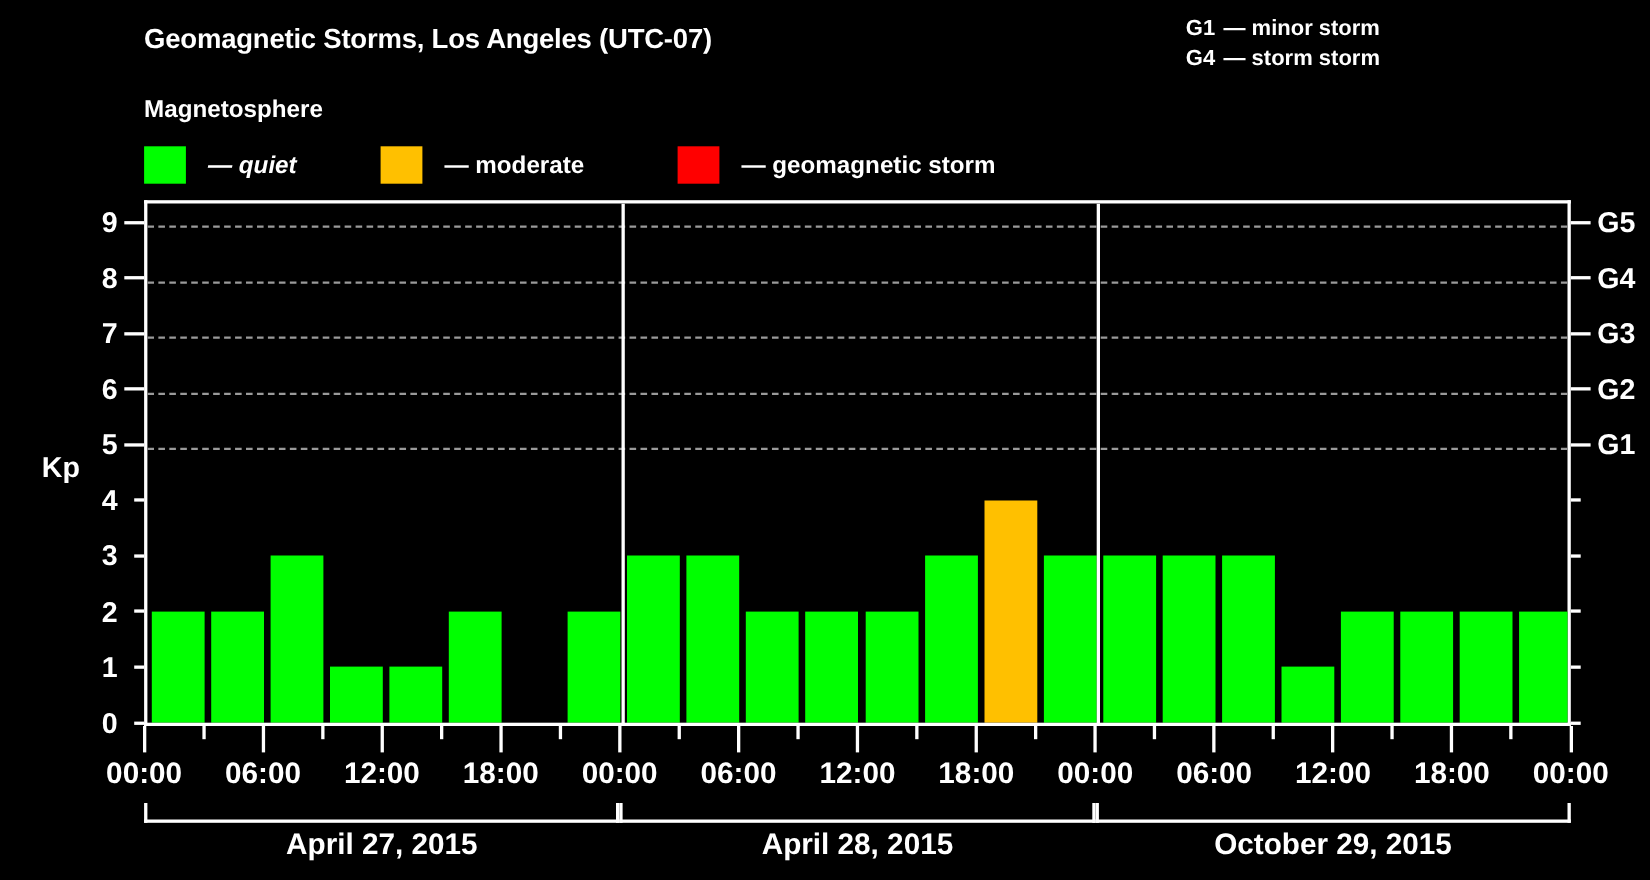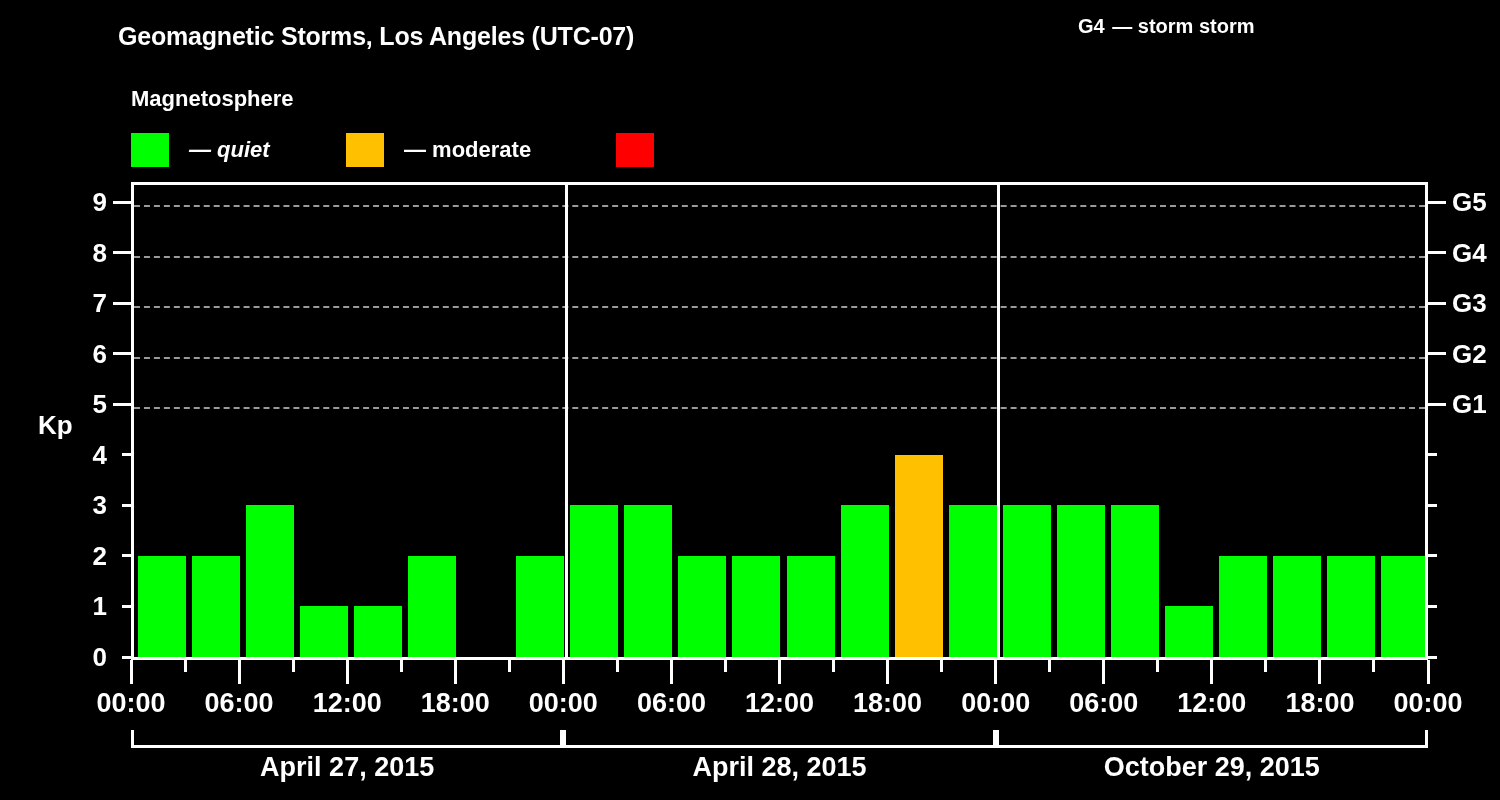--- a/index.html
+++ b/index.html
@@ -12,21 +12,21 @@
     height: 800px;
     font-family: "Liberation Sans", sans-serif;
     color: #ffffff;
     overflow: hidden;
     position: relative;
   }
 
   
   #chart-title {
     position: absolute;
-    left: 118px;
+    left: 131px;
     top: 22px;
     font-size: 25px;
     font-weight: bold;
     letter-spacing: -0.2px;
     white-space: nowrap;
   }
   #magnetosphere-label {
     position: absolute;
     left: 131px;
     top: 86px;
@@ -218,24 +218,26 @@
     <div class="legend-entry" style="left: 0px;">
       <span class="legend-swatch" style="background: rgb(0, 255, 0);"></span>
       <span class="legend-text" style="margin-left: 20px; font-style: italic;">— quiet</span>
     </div>
     <div class="legend-entry" style="left: 215px;">
       <span class="legend-swatch" style="background: rgb(255, 192, 0);"></span>
       <span class="legend-text" style="margin-left: 20px;">— moderate</span>
     </div>
     <div class="legend-entry" style="left: 485px;">
       <span class="legend-swatch" style="background: rgb(255, 0, 0);"></span>
+      <span class="legend-text" style="margin-left: 20px;">— geomagnetic storm</span>
     </div>
   </div>
 
 <div id="g-legend">
+    <div class="g-legend-row"><span class="g-code">G1</span><span> — minor storm</span></div>
     <div class="g-legend-row"><span class="g-code">G4</span><span> — storm storm</span></div>
   </div>
 
 <div id="plot-area">
   <div id="plot-inner">
       <div class="gridline" style="top: 222.222px;"></div>
       <div class="gridline" style="top: 171.667px;"></div>
       <div class="gridline" style="top: 121.111px;"></div>
       <div class="gridline" style="top: 70.5556px;"></div>
       <div class="gridline" style="top: 20px;"></div>

